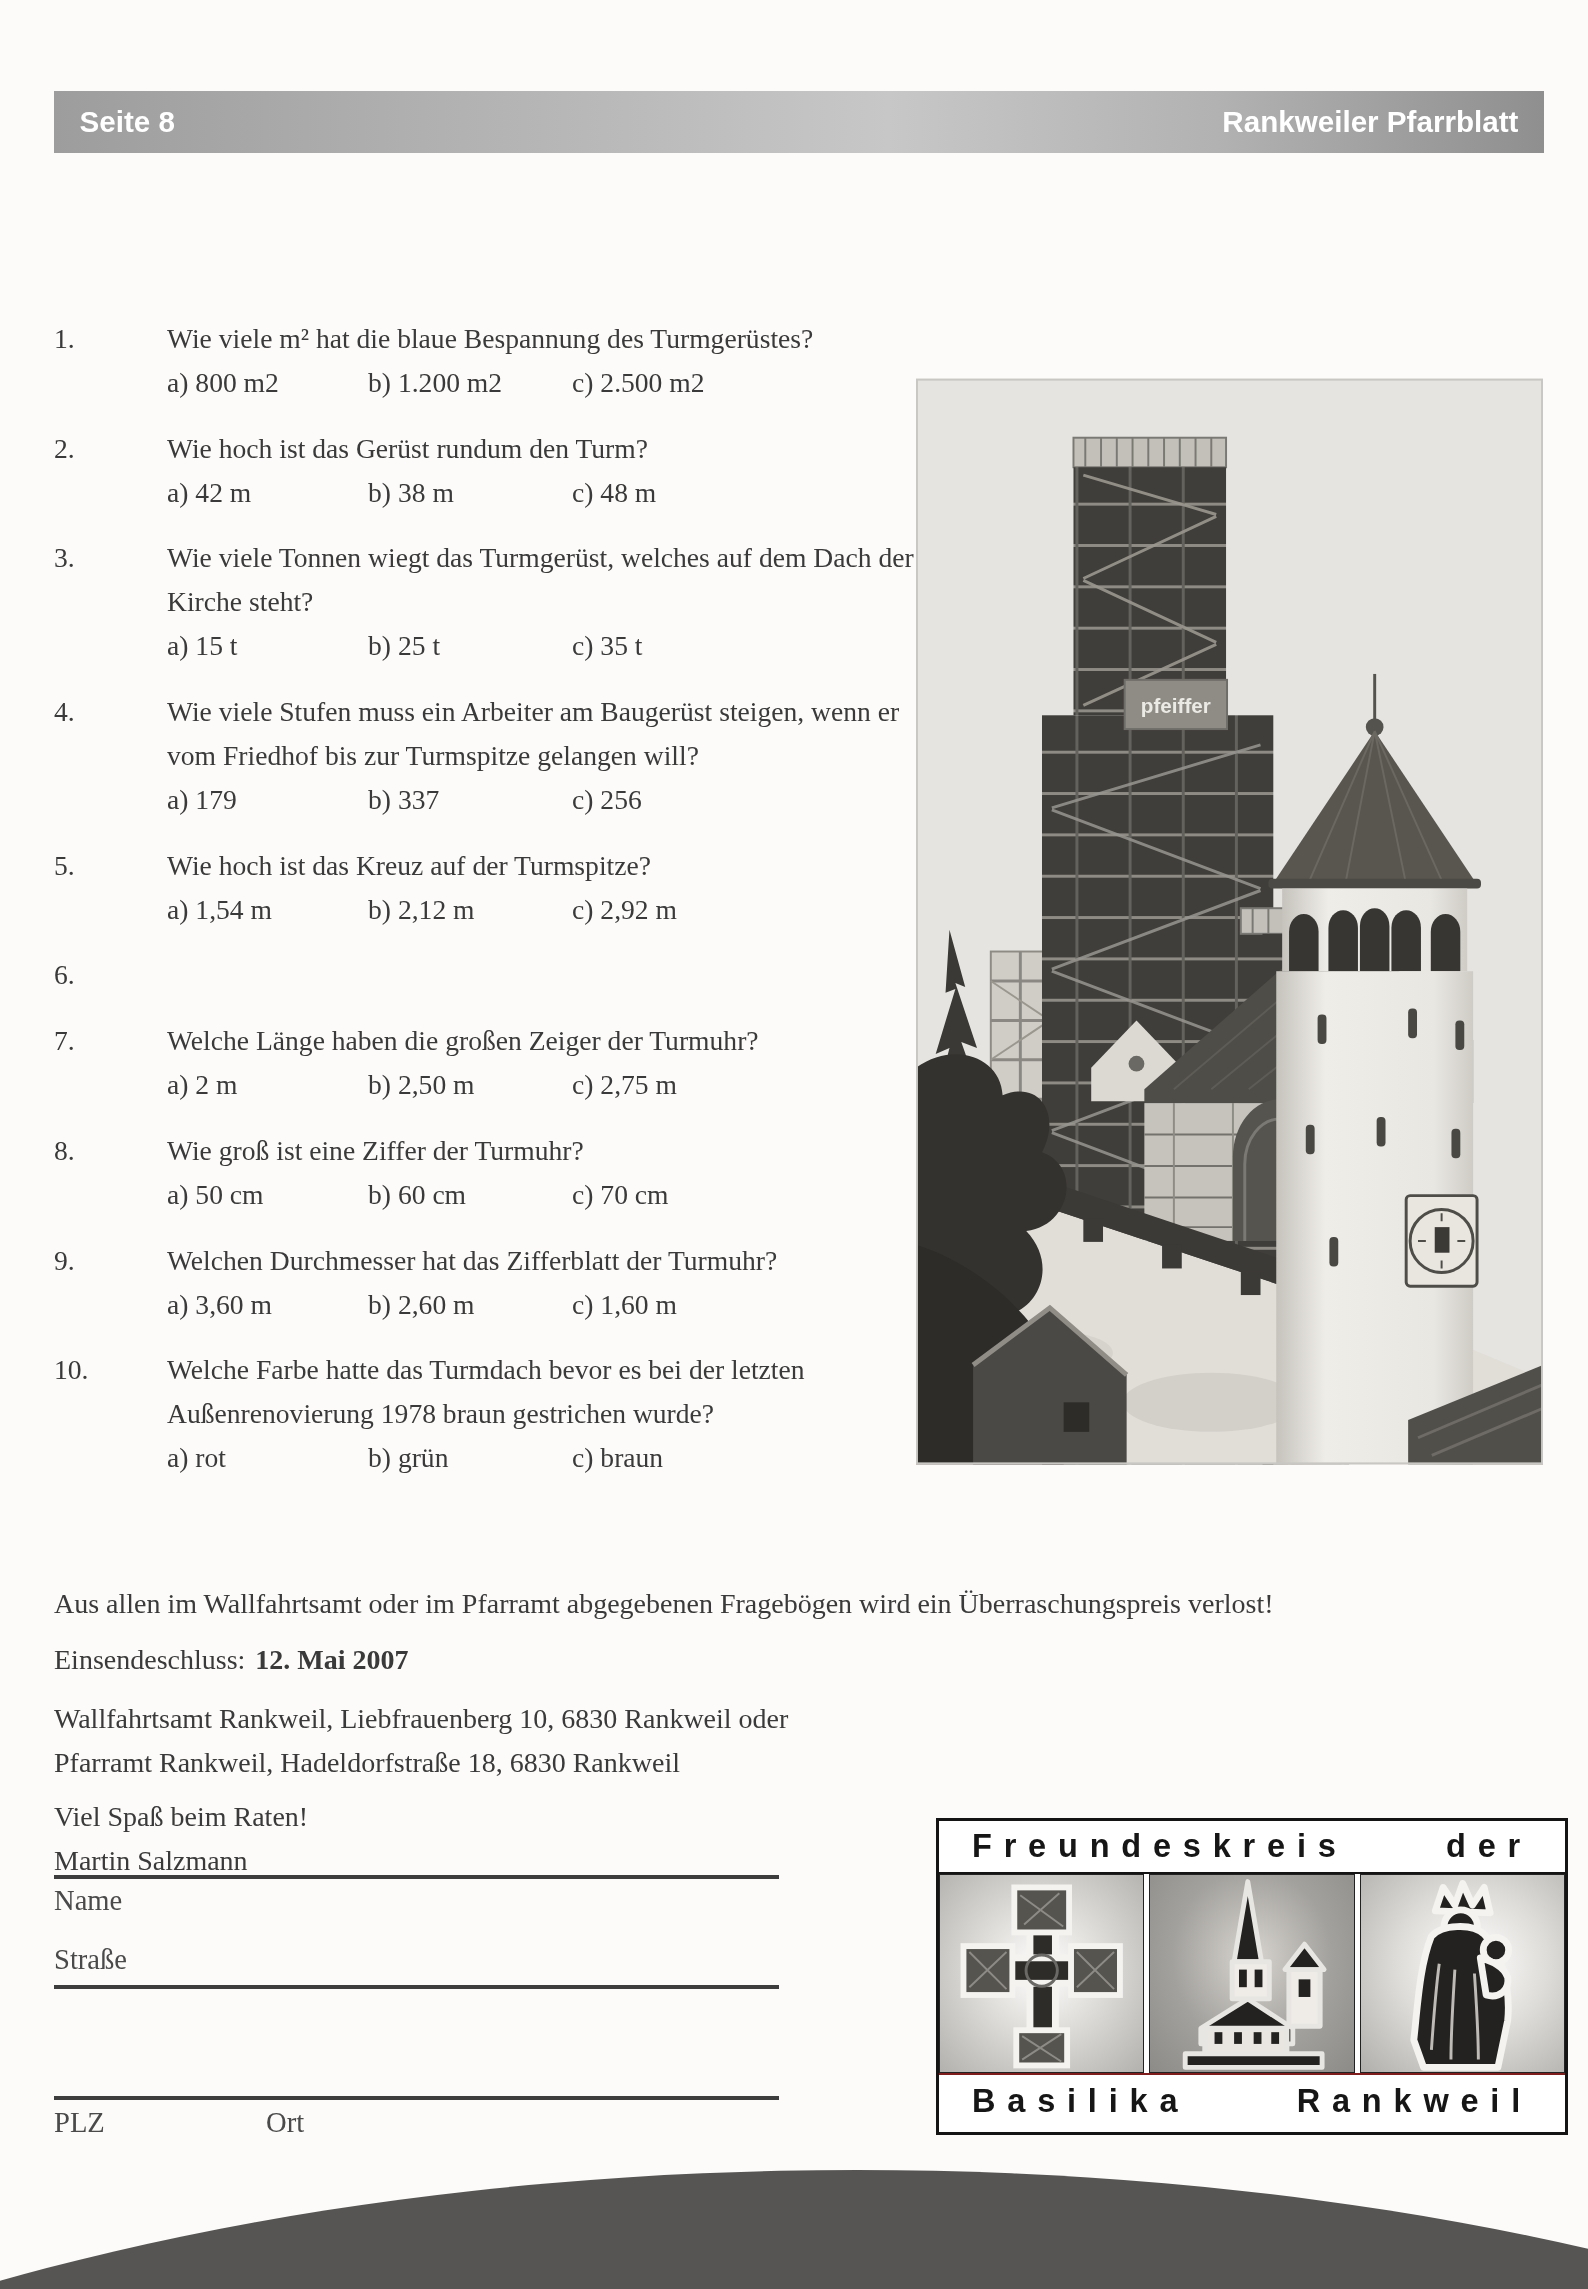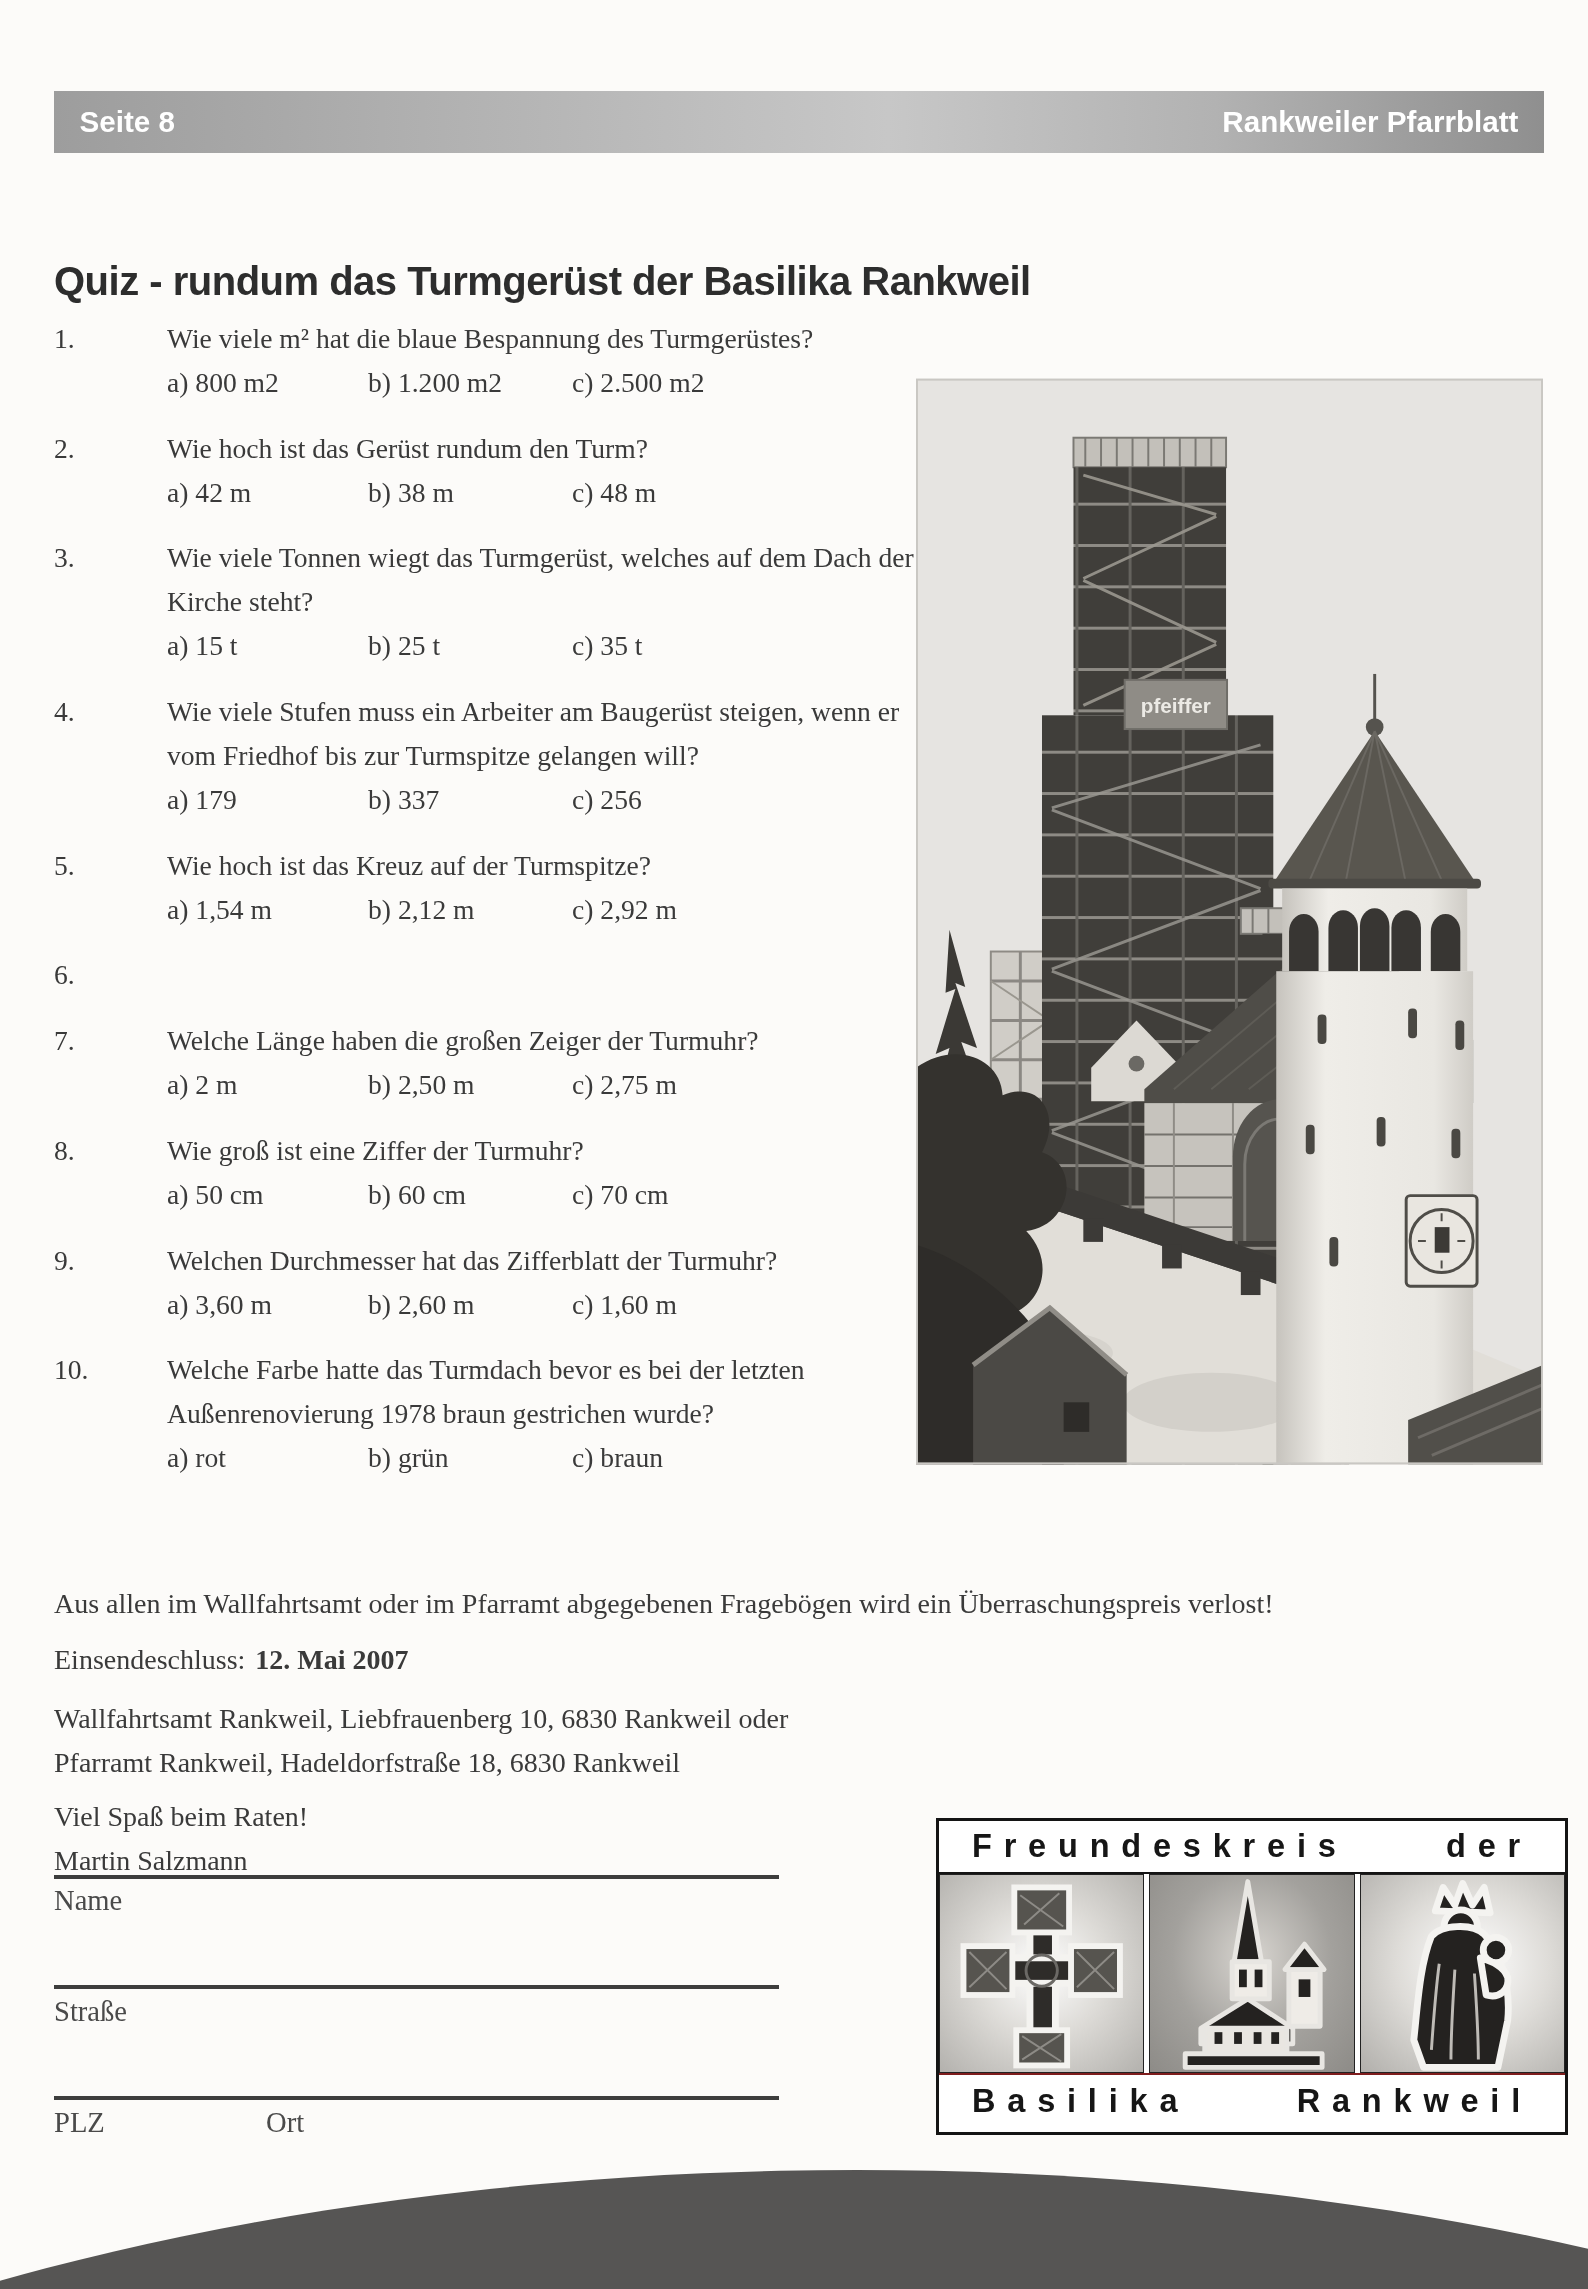--- a/index.html
+++ b/index.html
@@ -30,21 +30,21 @@
   .p-raffle{top:1554px;}
   .p-deadline{top:1610px;}
   .p-addr{top:1669px;}
   .p-close{top:1767px;}
   .bold-date{font-weight:bold;margin-left:9.9px;}
 
   
   .form-line{position:absolute;left:54px;width:725px;height:3.9px;background:#3d3d3d;}
   .l1{top:1875px;} .l2{top:1985px;} .l3{top:2096px;}
   .form-label{position:absolute;font-size:28.6px;color:#4a4a4a;}
-  .lab-name{left:54px;top:1885px;} .lab-strasse{left:54px;top:1996px;}
+  .lab-name{left:54px;top:1885px;} .lab-strasse{left:54px;top:1944px;}
   .lab-plz{left:54px;top:2107px;} .lab-ort{left:266px;top:2107px;}
 
   
   .logo-box{position:absolute;left:936px;top:1818px;width:632px;height:317px;border:3px solid #141414;
     background:#ffffff;box-sizing:border-box;font-family:"Liberation Sans",sans-serif;color:#161616;}
   .logo-head,.logo-foot{display:flex;justify-content:space-between;align-items:center;
     padding:0 33px;font-weight:bold;font-size:32.5px;letter-spacing:11.8px;}
   .logo-head{height:51px;border-bottom:2px solid #141414;}
   .logo-foot{height:53px;border-top:2px solid #7f1d1d;gap:16px;}
   .logo-panels{height:199px;display:flex;gap:4.9px;background:#ffffff;}
@@ -61,21 +61,20 @@
 </head>
 <body>
 
 <div class="page">
 
   <div class="header-bar">
     <span>Seite 8</span>
     <span>Rankweiler Pfarrblatt</span>
   </div>
 
-  <h1 class="page-title">Quiz - rundum das Turmgerüst der Basilika Rankweil</h1>
 
   <div class="questions">
     <div class="q">
       <div class="qnum">1.</div>
       <div class="qbody">
         <div>Wie viele m² hat die blaue Bespannung des Turmgerüstes?</div>
         <div class="opts">
           <span>a) 800 m2</span>
           <span>b) 1.200 m2</span>
           <span>c) 2.500 m2</span>

